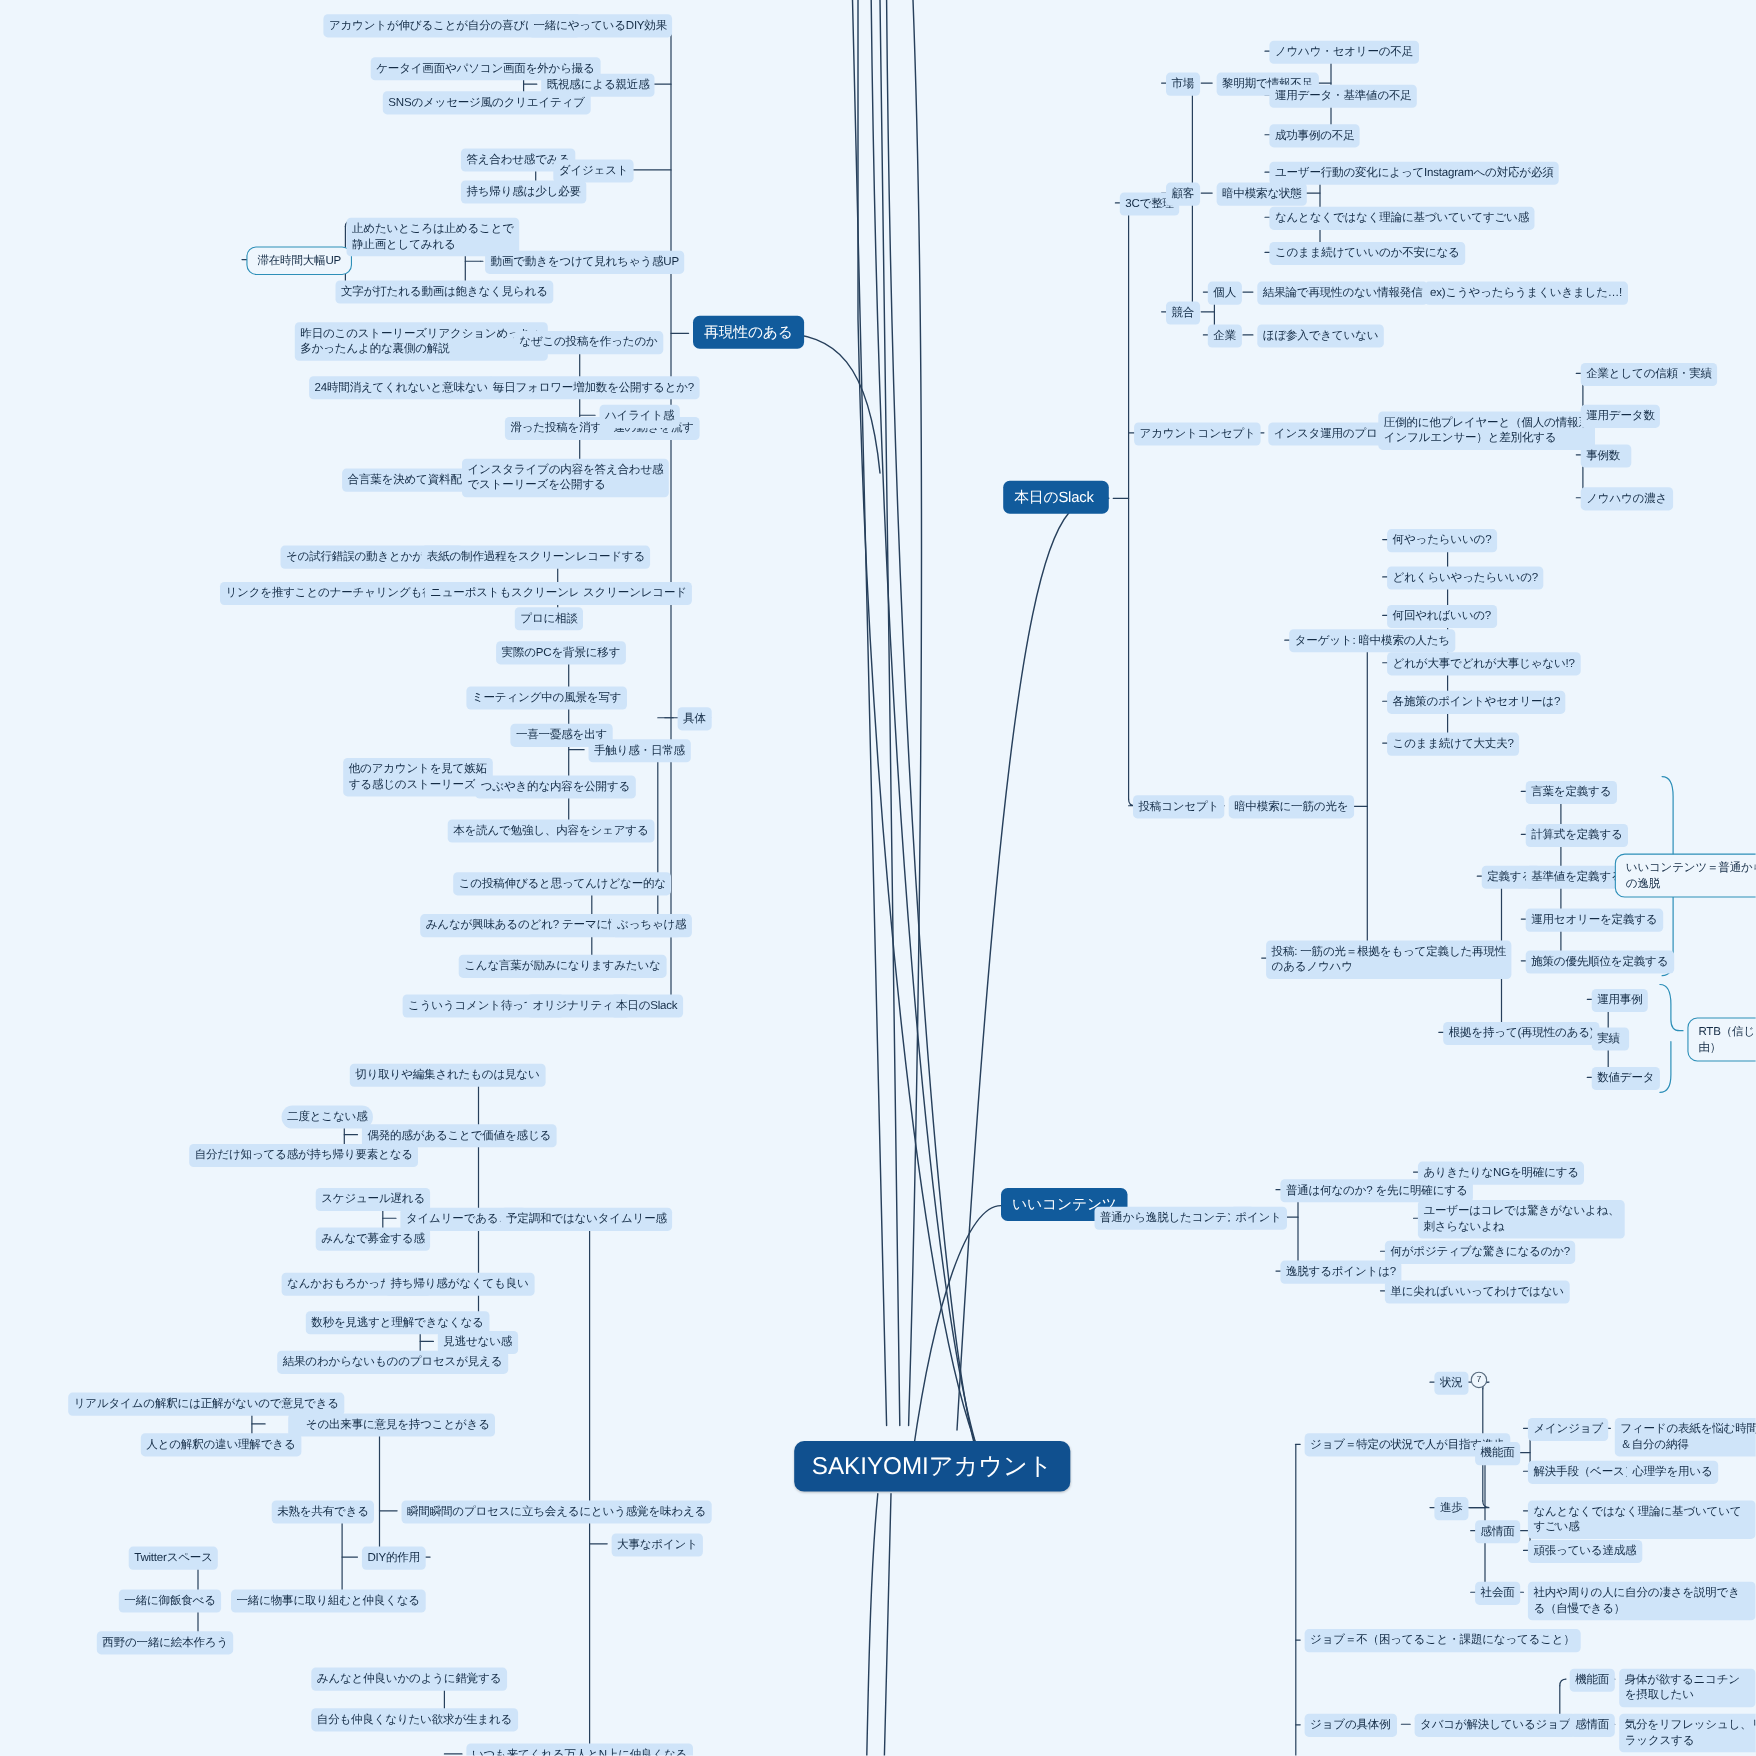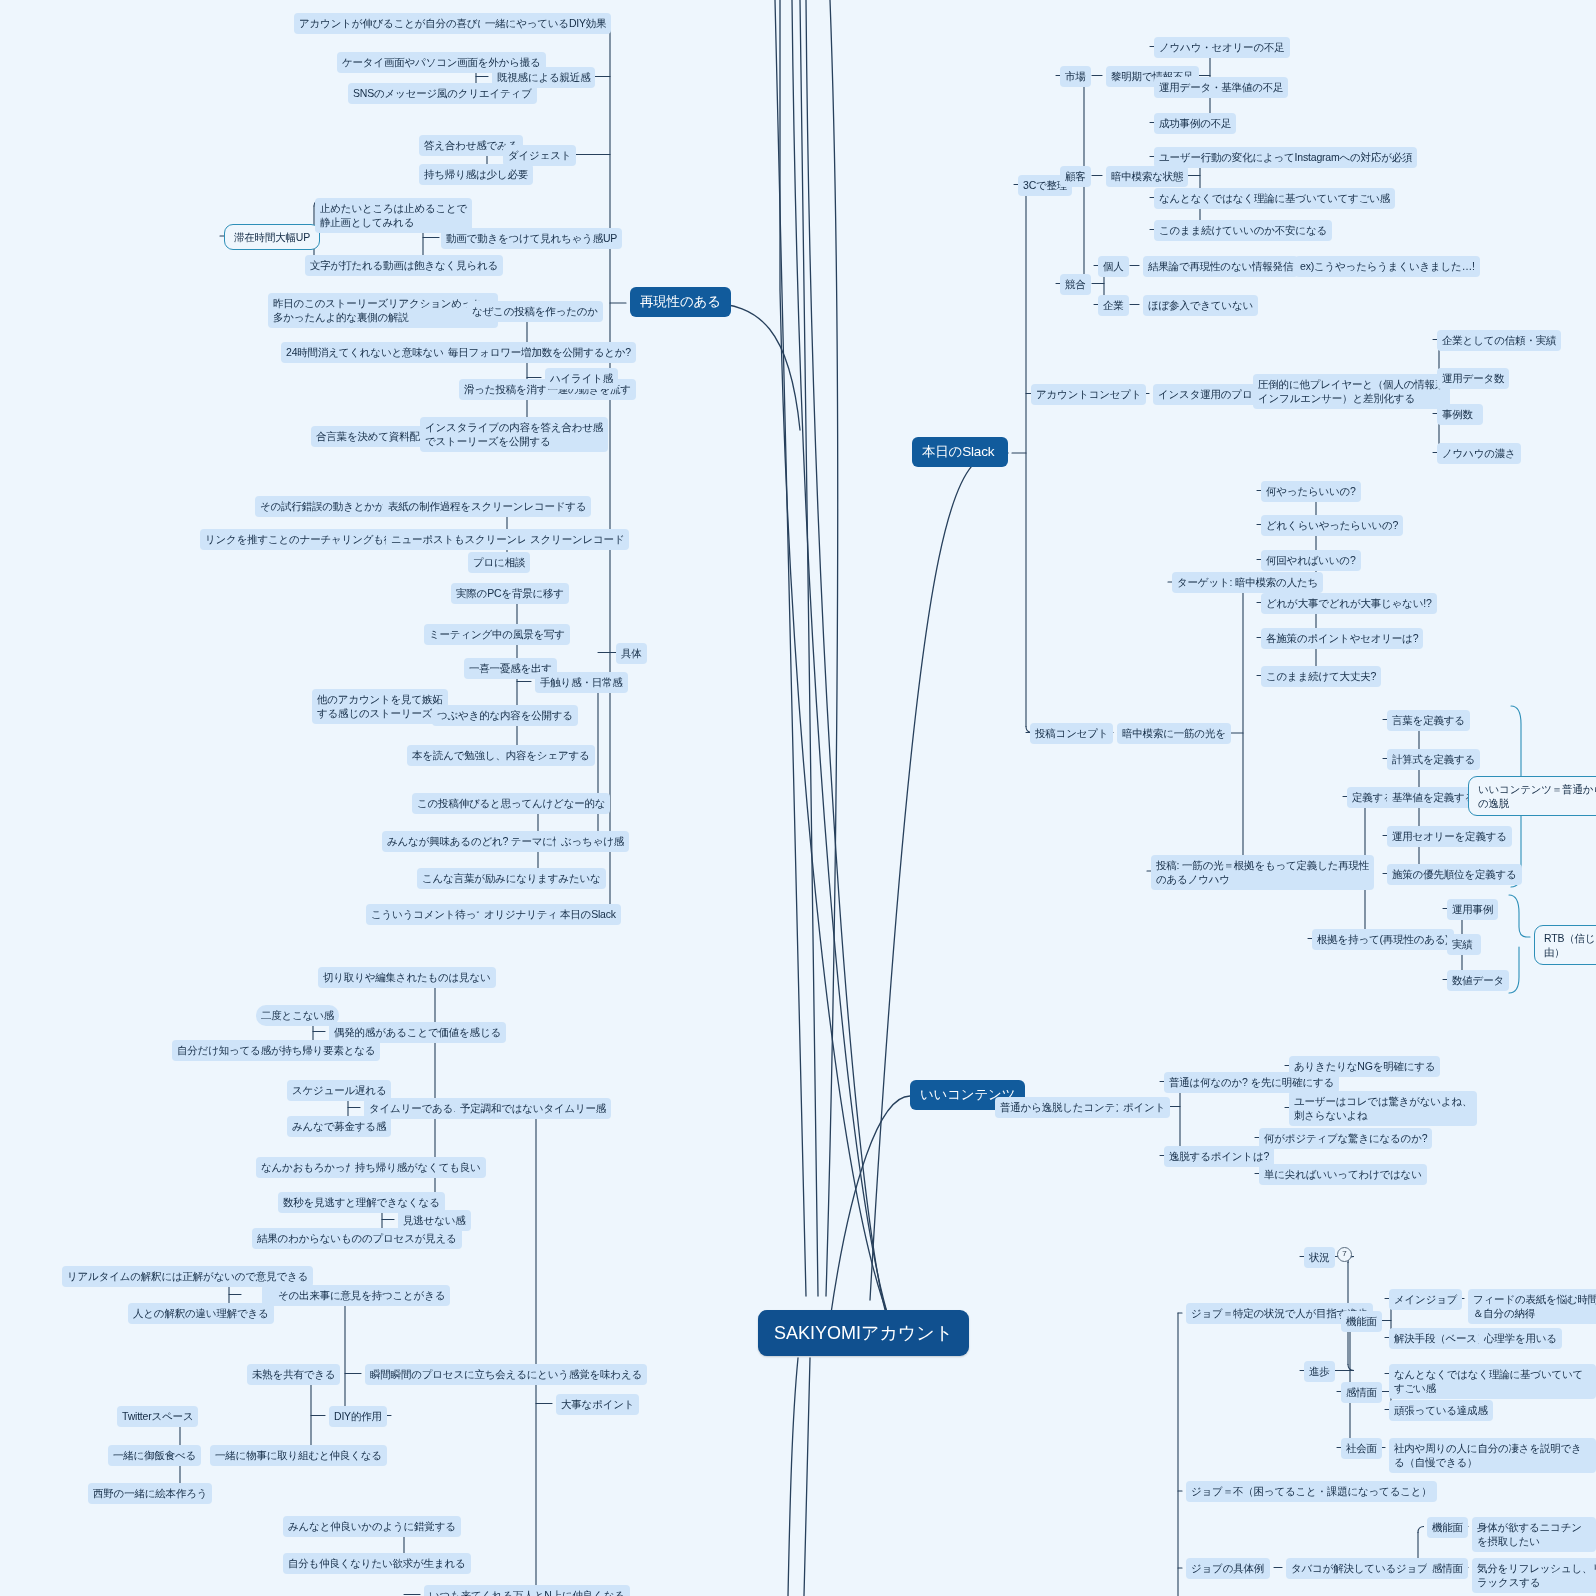--- a/index.html
+++ b/index.html
@@ -23,26 +23,25 @@
     font-size:10.5px;
     line-height:14px;
     letter-spacing:-0.2px;
     white-space:pre-line;
     text-align:left;
   }
   .node.root{
     background:#10508f;
     color:#ffffff;
     border-radius:9px;
-    font-size:18px;
+    font-size:22px;
     line-height:26px;
     padding:10px 16px;
     letter-spacing:0px;
     box-shadow:0 1px 2px rgba(0,0,0,.18);
-    margin-left:36px;
   }
   .node.branch{
     background:#115b9c;
     color:#ffffff;
     border-radius:6px;
     font-size:13.5px;
     line-height:18px;
     padding:6px 10px;
   }
   .node.outline{

